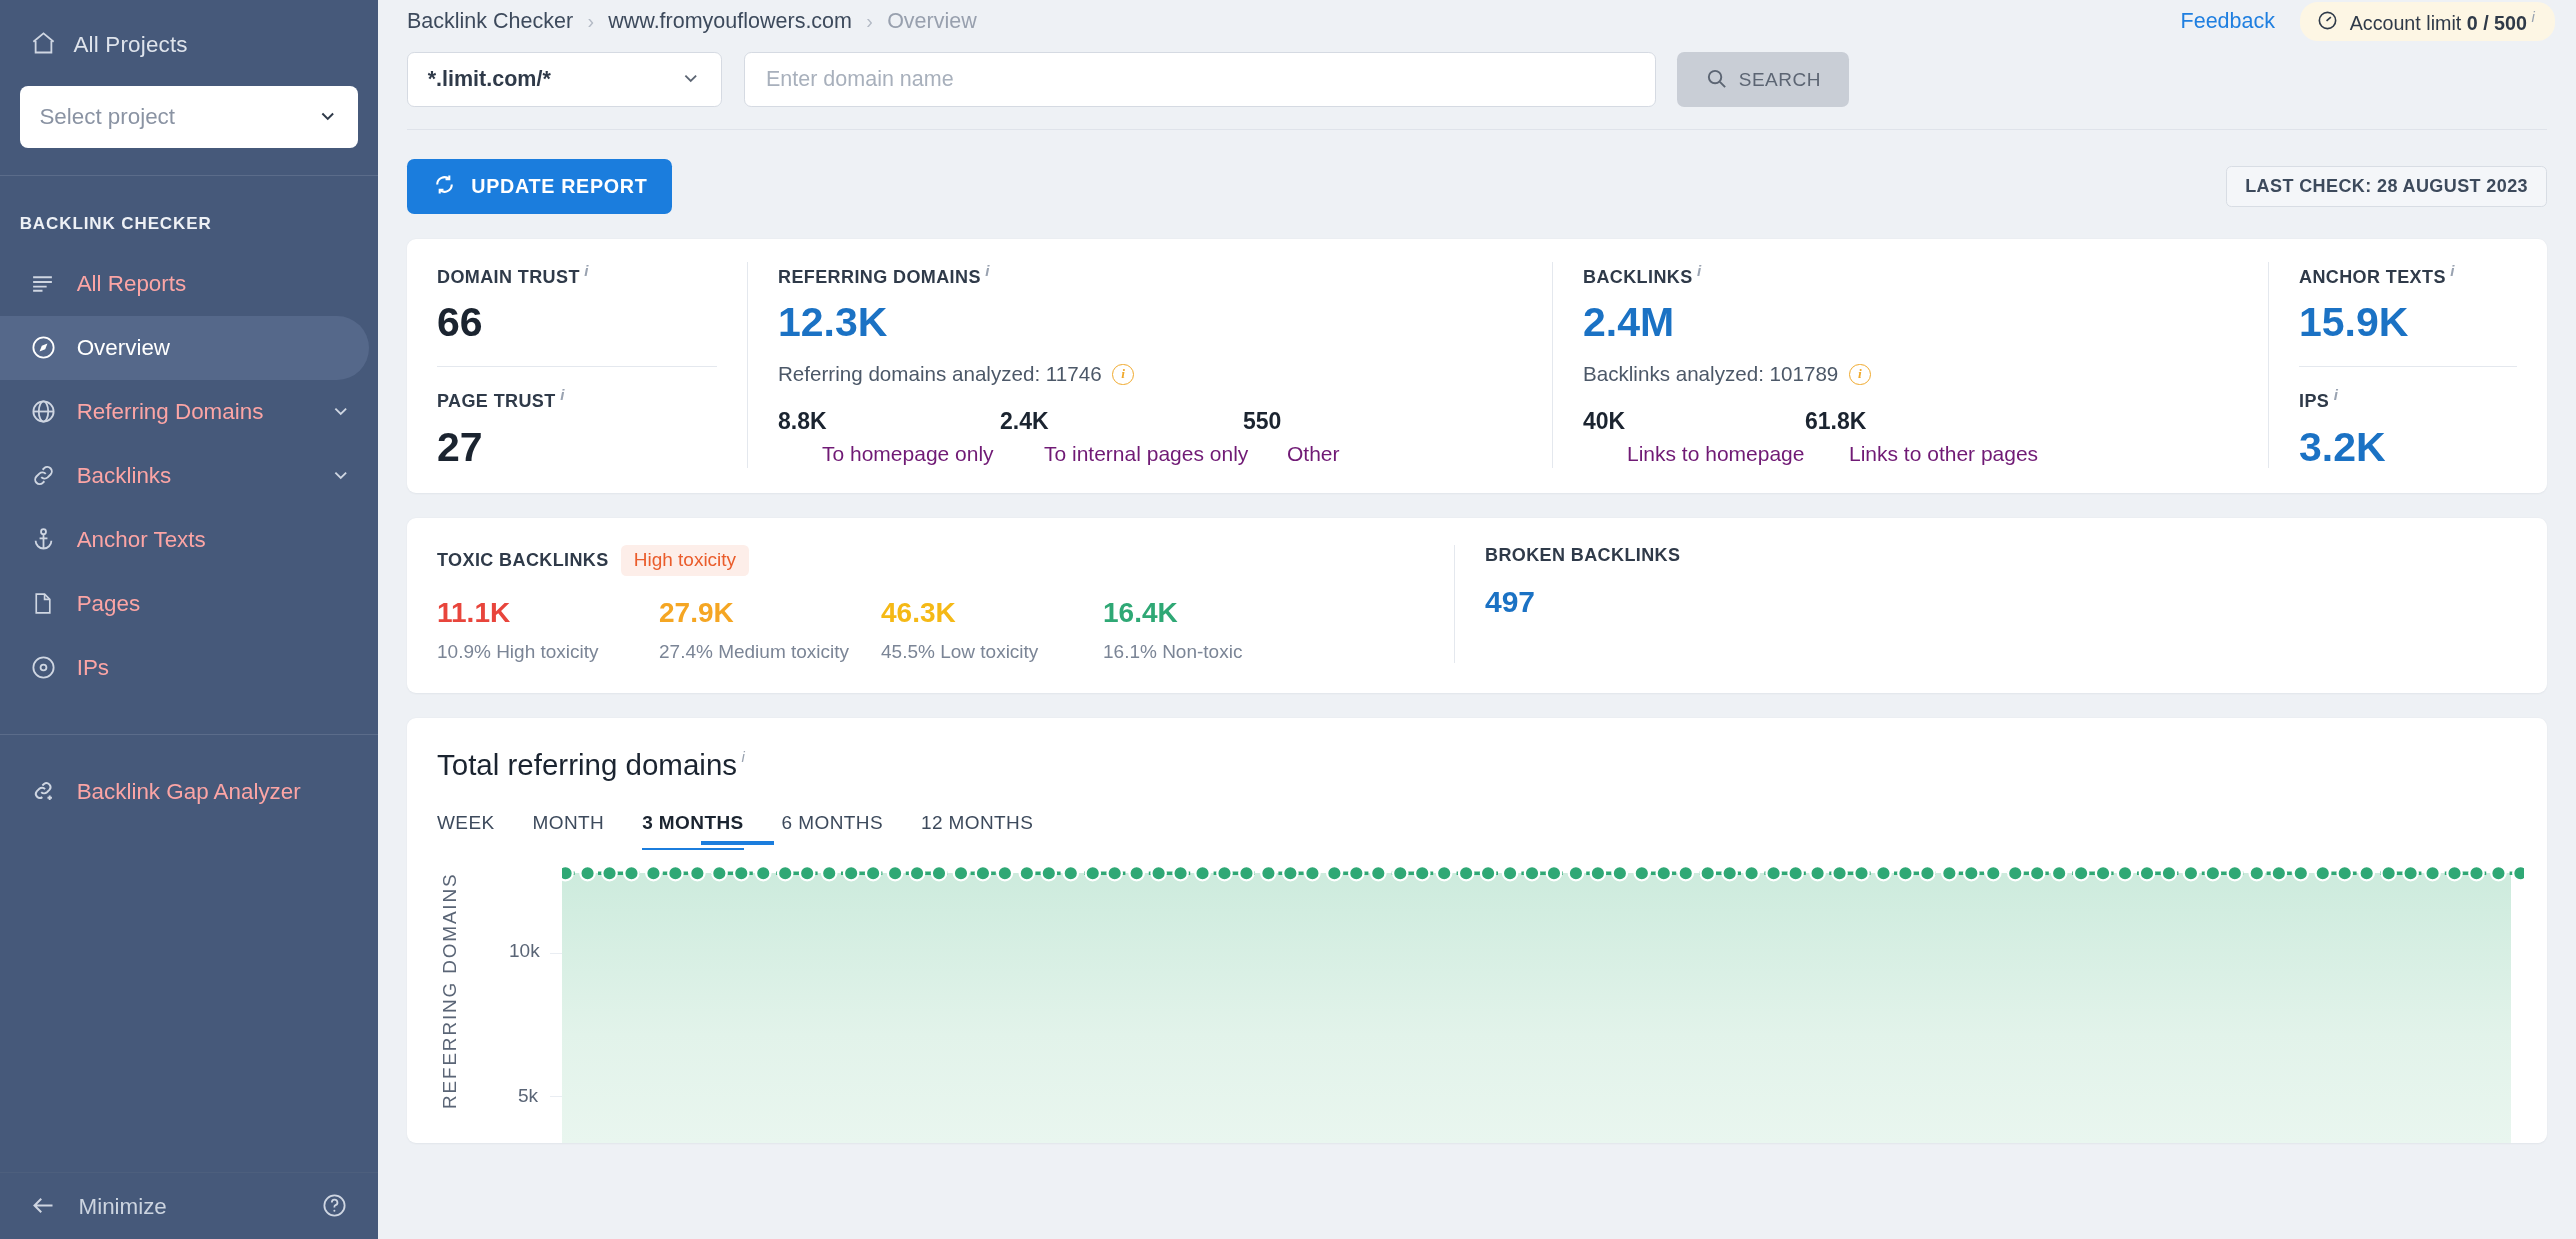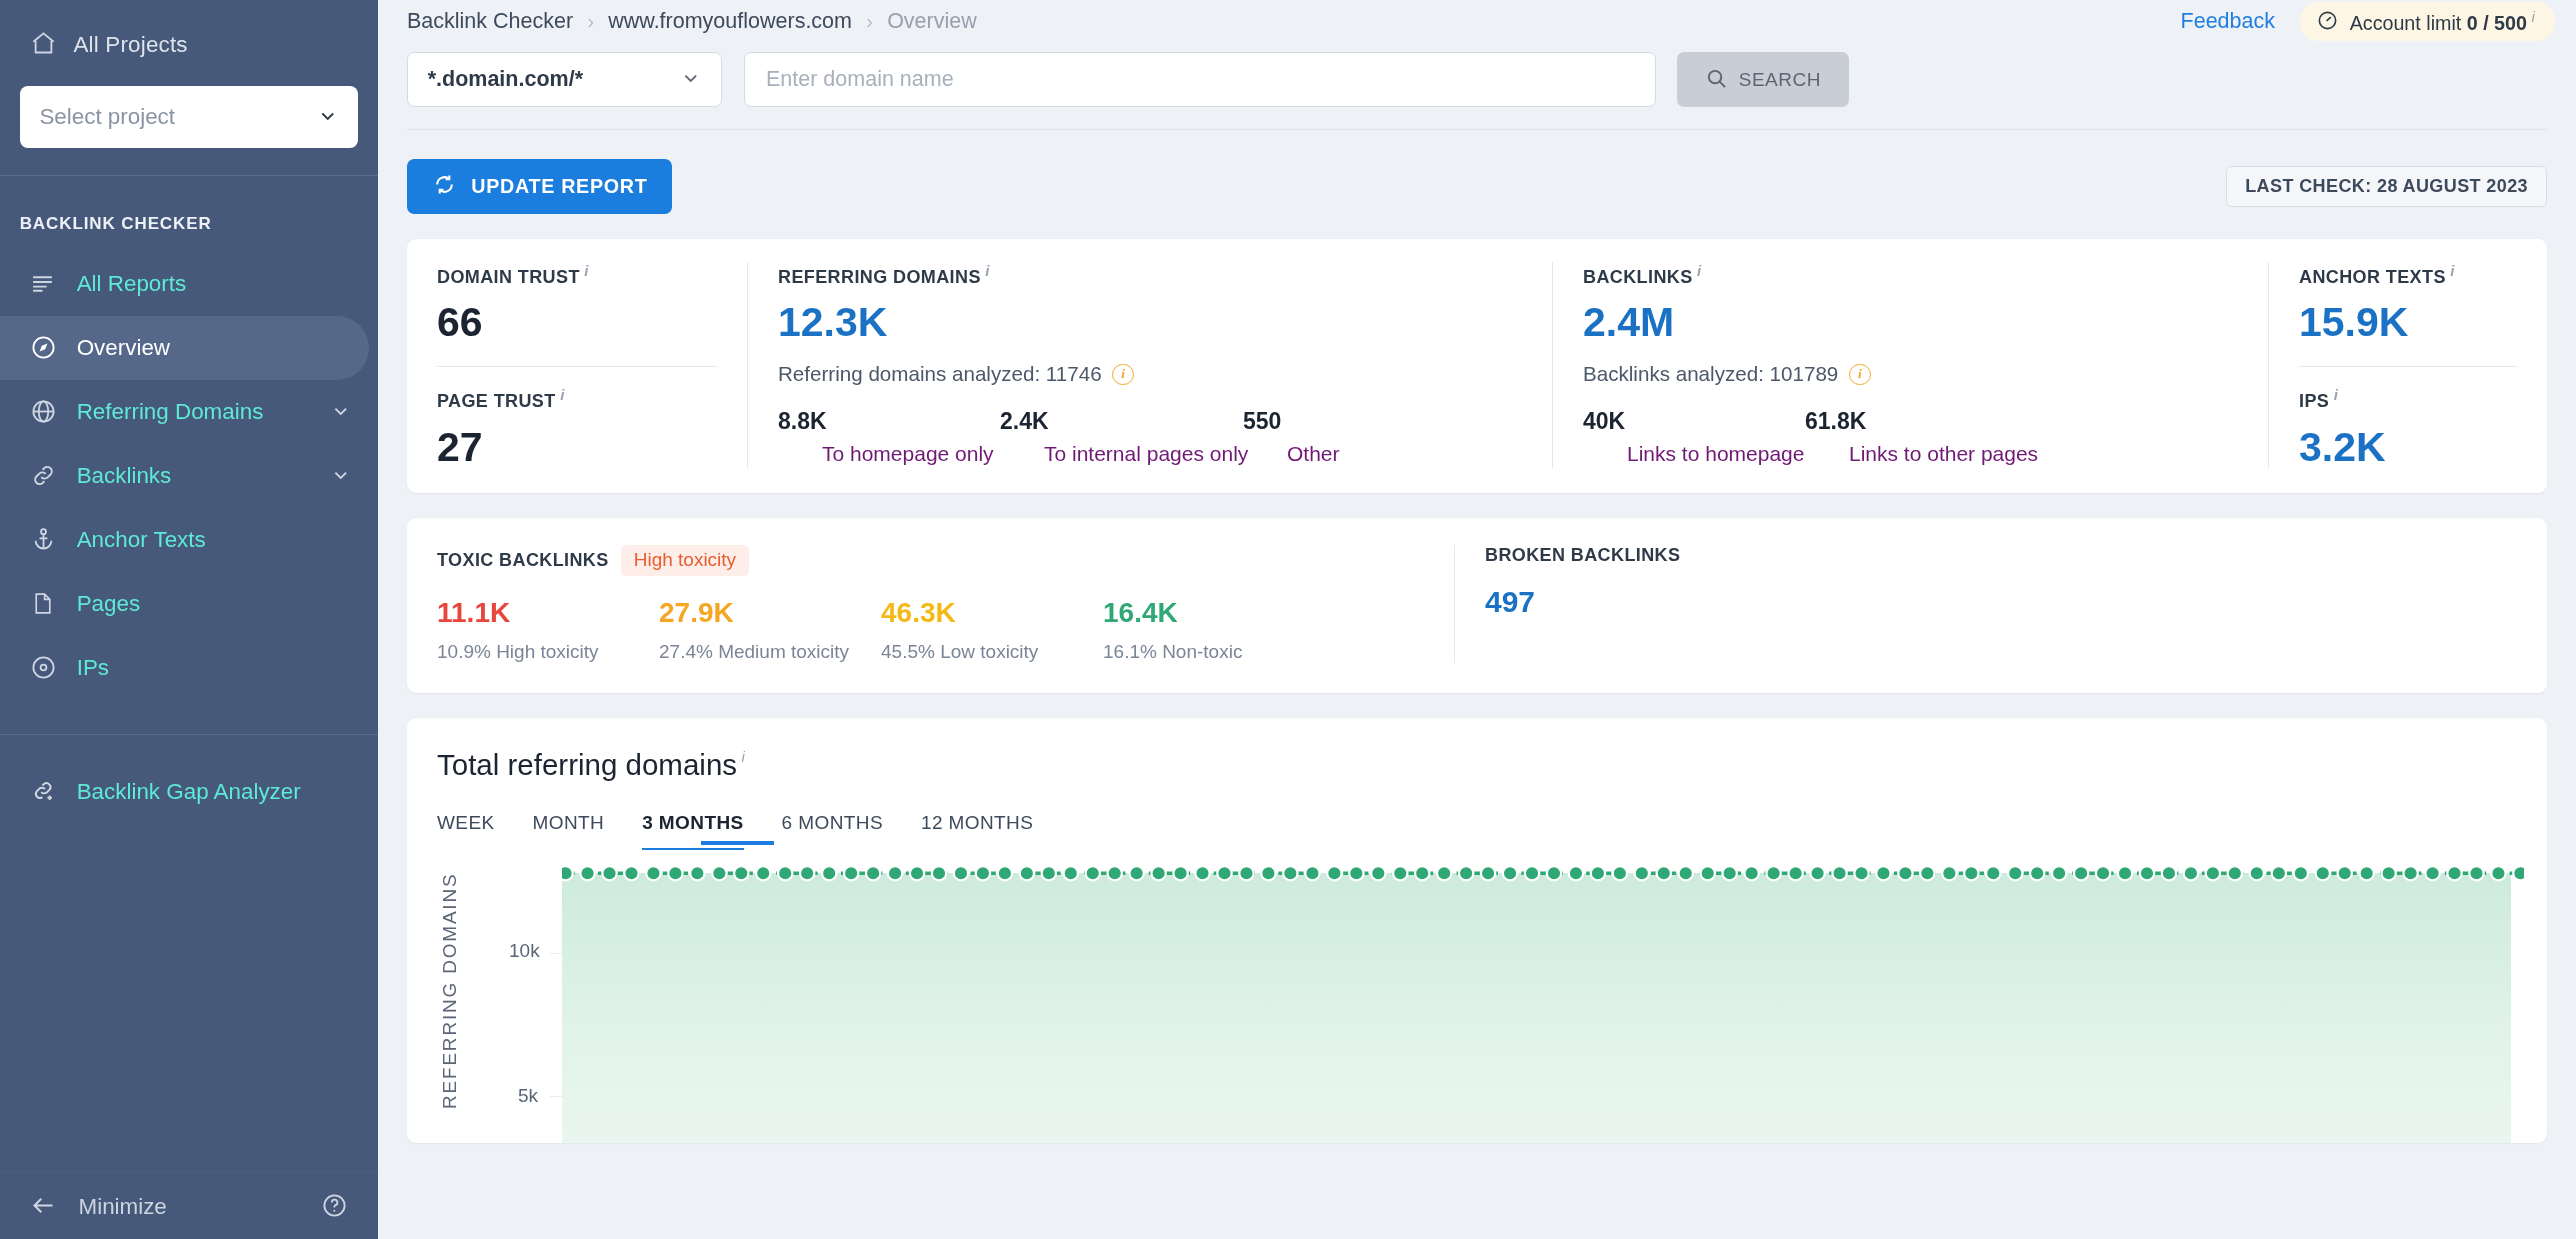--- a/index.html
+++ b/index.html
@@ -51,21 +51,21 @@
     height: 64px;
     padding-left: 30px; padding-right: 27px;
     cursor: pointer;
     position: relative;
   }
   .sb-item .ico {
     width: 36px; display: flex; align-items: center; justify-content: flex-start;
     flex: 0 0 36px;
   }
   .sb-item .label {
-    font-size: 22.4px; color: #5eead4; margin-left: 10.7px; flex: 1;
+    font-size: 22.4px; color: #fca5a5; margin-left: 10.7px; flex: 1;
     white-space: nowrap;
   }
   .sb-item.active {
     background: #55688a;
     border-top-right-radius: 32px;
     border-bottom-right-radius: 32px;
     width: 369px;
   }
   .sb-item.active .label { color: #ffffff; }
   .sb-item .chev { flex: 0 0 auto; }
@@ -404,21 +404,21 @@
           <span class="t">
             <span>Account limit</span>
             <b>0 / 500</b><span class="sup-i">i</span>
           </span>
         </span>
       </div>
     </div>
 
     <div class="searchrow">
       <div class="sel">
-        <span class="v">*.domain.com/*</span>
+        <span class="v">*.limit.com/*</span>
         <span>
           <svg width="21.5" height="21.5" viewBox="0 0 24 24" fill="none" stroke="#5c6573" stroke-width="2">
             <path d="M6 9.5l6 6 6-6"></path>
           </svg>
         </span>
       </div>
       <input class="sinput" placeholder="Enter domain name" style="">
       <button class="sbtn">
         <span>
           <svg width="23" height="23" viewBox="0 0 24 24" fill="none" stroke="#5c6573" stroke-width="2">

